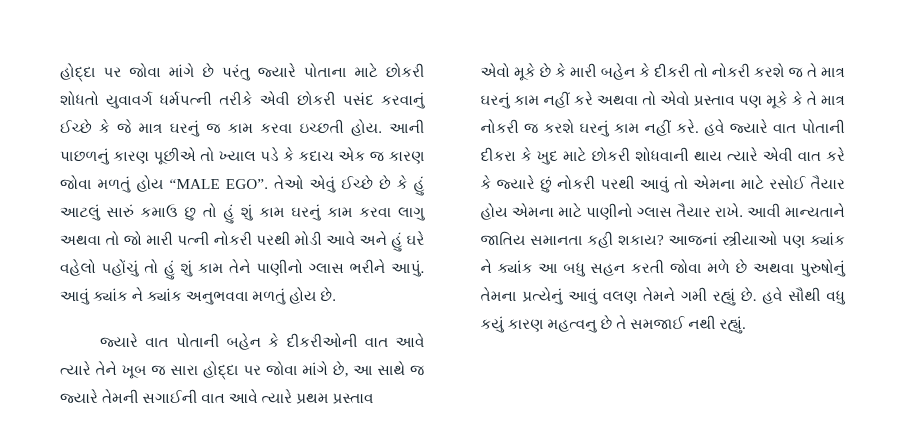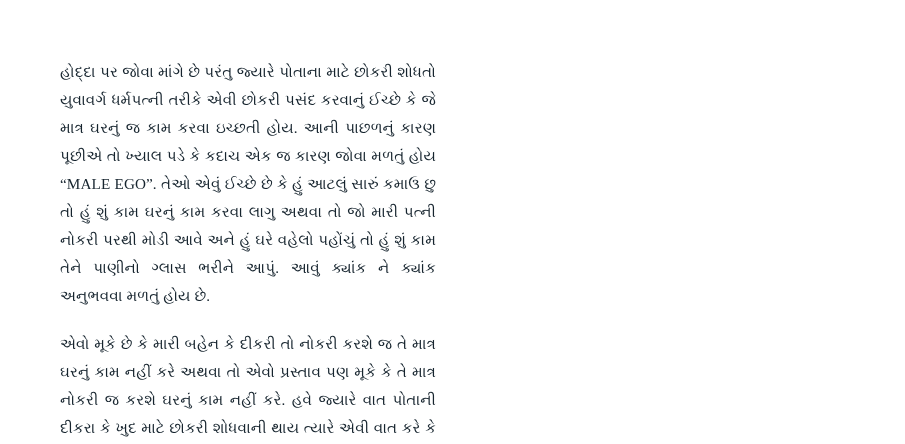--- a/index.html
+++ b/index.html
@@ -16,24 +16,24 @@
   }
   .page {
     position: relative;
     width: 905px;
     height: 444px;
     box-sizing: border-box;
     padding: 58px 60px 10px 60px;
   }
   .columns {
     display: flex;
-    flex-direction: column;
+    flex-direction: row;
     justify-content: space-between;
     align-items: flex-start;
-    gap: 20px;
+    gap: 56px;
     height: 100%;
   }
   .col {
     width: 376px;
     box-sizing: border-box;
   }
   p {
     margin: 0 0 0 0;
     font-size: 15.2px;
     line-height: 28px;
@@ -53,20 +53,21 @@
   }
 </style>
 </head>
 <body>
 
 <div class="page">
   <div class="columns">
 
     <div class="col col-left">
       <p>હોદ્દા પર જોવા માંગે છે પરંતુ જ્યારે પોતાના માટે છોકરી શોધતો યુવાવર્ગ ધર્મપત્ની તરીકે એવી છોકરી પસંદ કરવાનું ઈચ્છે કે જે માત્ર ઘરનું જ કામ કરવા ઇચ્છતી હોય. આની પાછળનું કારણ પૂછીએ તો ખ્યાલ પડે કે કદાચ એક જ કારણ જોવા મળતું હોય “MALE EGO”. તેઓ એવું ઈચ્છે છે કે હું આટલું સારું કમાઉ છુ તો હું શું કામ ઘરનું કામ કરવા લાગુ અથવા તો જો મારી પત્ની નોકરી પરથી મોડી આવે અને હું ઘરે વહેલો પહોંચું તો હું શું કામ તેને પાણીનો ગ્લાસ ભરીને આપું. આવું ક્યાંક ને ક્યાંક અનુભવવા મળતું હોય છે.</p>
+      <p class="indent">જ્યારે વાત પોતાની બહેન કે દીકરીઓની વાત આવે ત્યારે તેને ખૂબ જ સારા હોદ્દા પર જોવા માંગે છે, આ સાથે જ જ્યારે તેમની સગાઈની વાત આવે ત્યારે પ્રથમ પ્રસ્તાવ</p>
     </div>
 
     <div class="col col-right">
       <p>એવો મૂકે છે કે મારી બહેન કે દીકરી તો નોકરી કરશે જ તે માત્ર ઘરનું કામ નહીં કરે અથવા તો એવો પ્રસ્તાવ પણ મૂકે કે તે માત્ર નોકરી જ કરશે ઘરનું કામ નહીં કરે. હવે જ્યારે વાત પોતાની દીકરા કે ખુદ માટે છોકરી શોધવાની થાય ત્યારે એવી વાત કરે કે જ્યારે છું નોકરી પરથી આવું તો એમના માટે રસોઈ તૈયાર હોય એમના માટે પાણીનો ગ્લાસ તૈયાર રાખે. આવી માન્યતાને જાતિય સમાનતા કહી શકાય? આજનાં સ્ત્રીયાઓ પણ ક્યાંક ને ક્યાંક આ બધુ સહન કરતી જોવા મળે છે અથવા પુરુષોનું તેમના પ્રત્યેનું આવું વલણ તેમને ગમી રહ્યું છે. હવે સૌથી વધુ કયું કારણ મહત્વનુ છે તે સમજાઈ નથી રહ્યું.</p>
     </div>
 
   </div>
 </div>
 
 </body></html>

